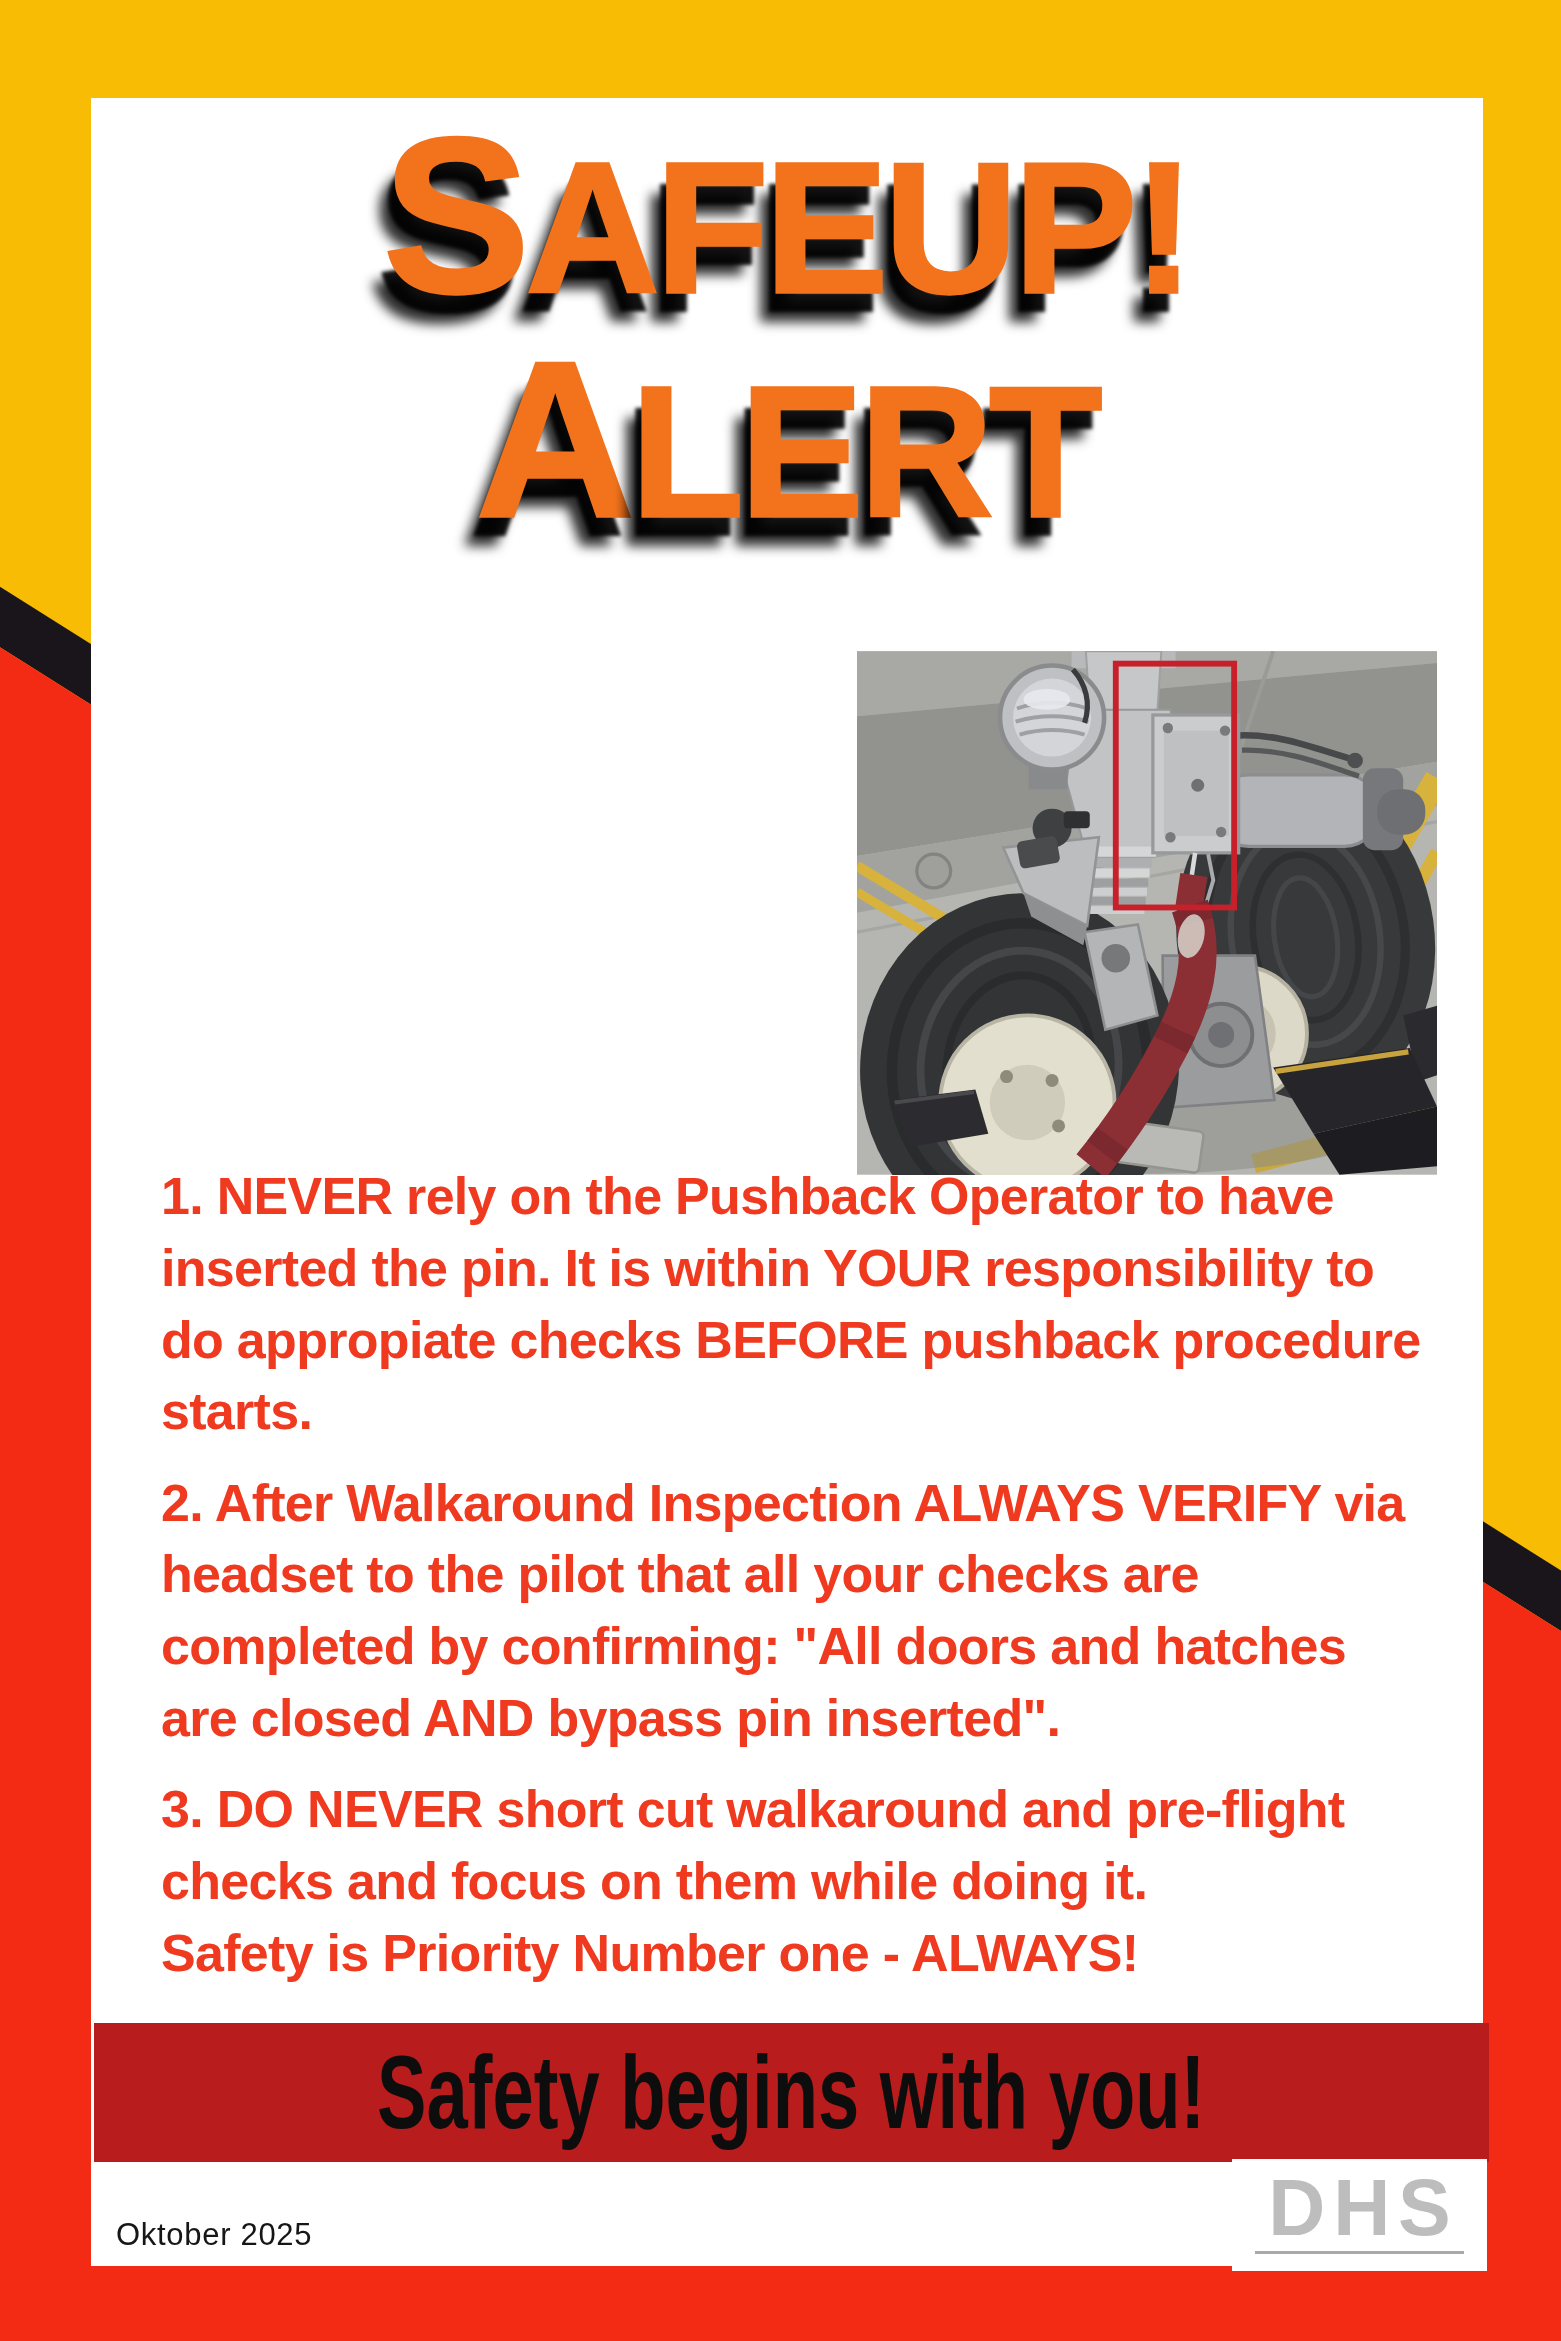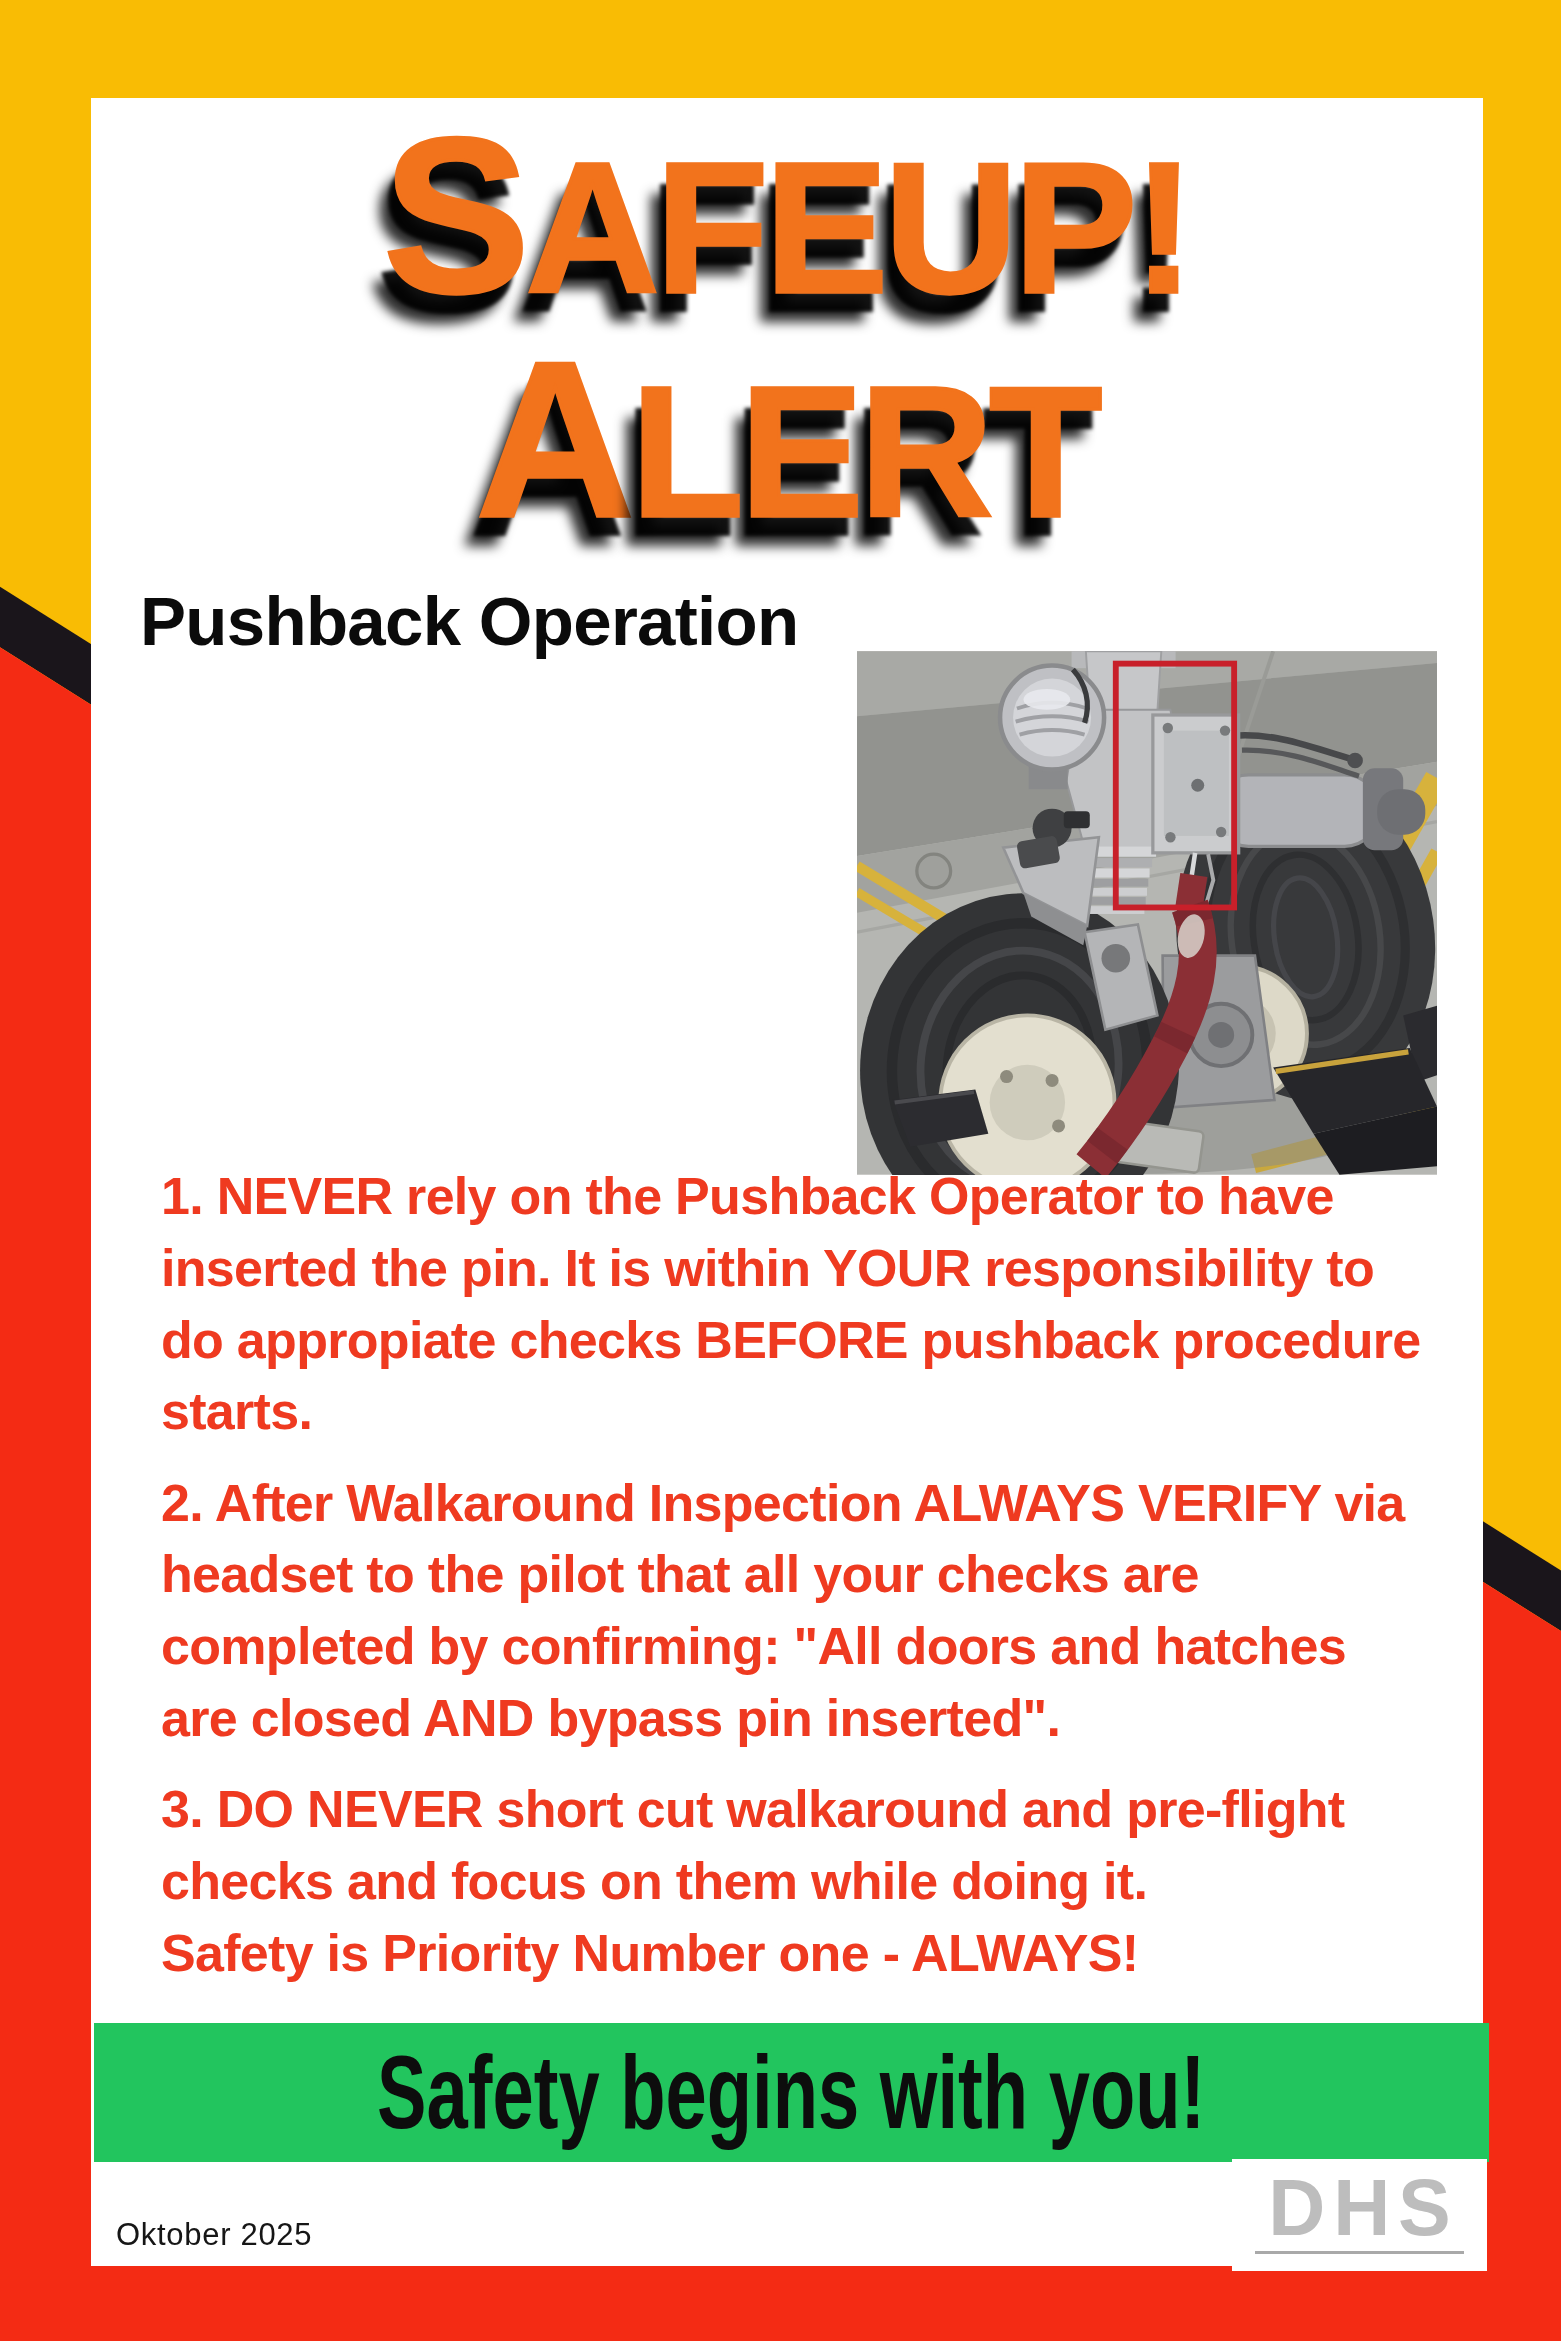--- a/index.html
+++ b/index.html
@@ -13,21 +13,21 @@
       text-transform:uppercase;white-space:nowrap;}
   .title-line::first-letter{font-size:1.19em;}
   .title-1{top:98px;font-size:185px;}
   .title-2{top:322px;font-size:185px;}
   .heading{position:absolute;left:140px;top:582px;margin:0;font-size:69px;font-weight:bold;color:#0b0b0b;letter-spacing:-0.7px;white-space:nowrap;}
   .para{position:absolute;left:140px;top:695px;width:729px;margin:0;font-size:47px;font-weight:bold;color:#0a0a0a;
       line-height:1.13;letter-spacing:-0.7px;white-space:pre-line;}
   .photo{position:absolute;left:857px;top:651px;width:580px;height:524px;}
   .items{position:absolute;left:161px;top:1161px;width:1308px;color:#EF3A20;}
   .items p{margin:0 0 19.5px 0;font-size:52px;font-weight:bold;line-height:1.38;letter-spacing:-0.7px;white-space:pre-line;}
-  .banner{position:absolute;left:94px;top:2023px;width:1395px;height:139px;background:#22c55e;display:flex;align-items:center;justify-content:center;}
+  .banner{position:absolute;left:94px;top:2023px;width:1395px;height:139px;background:#b91c1c;display:flex;align-items:center;justify-content:center;}
   .banner-text{display:inline-block;margin:0;font-size:103px;font-weight:bold;color:#0d0d0d;letter-spacing:0px;
       transform:scaleX(0.72);transform-origin:center;white-space:nowrap;}
   .date{position:absolute;left:116px;top:2217px;margin:0;font-size:31px;font-weight:normal;color:#161616;letter-spacing:0.7px;}
   .dhs-box{position:absolute;left:1232px;top:2159px;width:255px;height:112px;background:#ffffff;text-align:center;}
   .dhs-text{margin:9px 0 4px 0;font-size:79px;font-weight:bold;color:#BDBDBD;letter-spacing:7.8px;line-height:1;padding-left:7.8px;}
   .dhs-rule{width:209px;height:3.3px;background:#A9A9A9;margin:3.9px auto 0 auto;}
 </style>
 </head>
 <body>
 
@@ -39,21 +39,20 @@
     <polygon points="0,995 2400,2507 2400,3600 0,3600" fill="#F42B14"></polygon>
   </svg>
 
   <div class="white-area"></div>
 
   <div class="title-wrap">
     <p class="title-line title-1">SAFEUP!</p>
     <p class="title-line title-2">ALERT</p>
   </div>
 
-  <h1 class="heading">Pushback Operation</h1>
 
 
   <svg class="photo" viewBox="0 0 892 805">
 
     <rect x="0" y="0" width="892" height="805" fill="#B5B6B2"></rect>
     <polygon points="0,0 892,0 892,18 0,100" fill="#A8A9A5"></polygon>
     <polygon points="0,100 892,18 892,170 0,315" fill="#92938F"></polygon>
     <polygon points="0,315 892,170 892,238 0,402" fill="#A2A39F"></polygon>
     <line x1="640" y1="0" x2="560" y2="240" stroke="#9A9B97" stroke-width="6"></line>
     <line x1="0" y1="432" x2="892" y2="262" stroke="#A6A7A3" stroke-width="5"></line>

